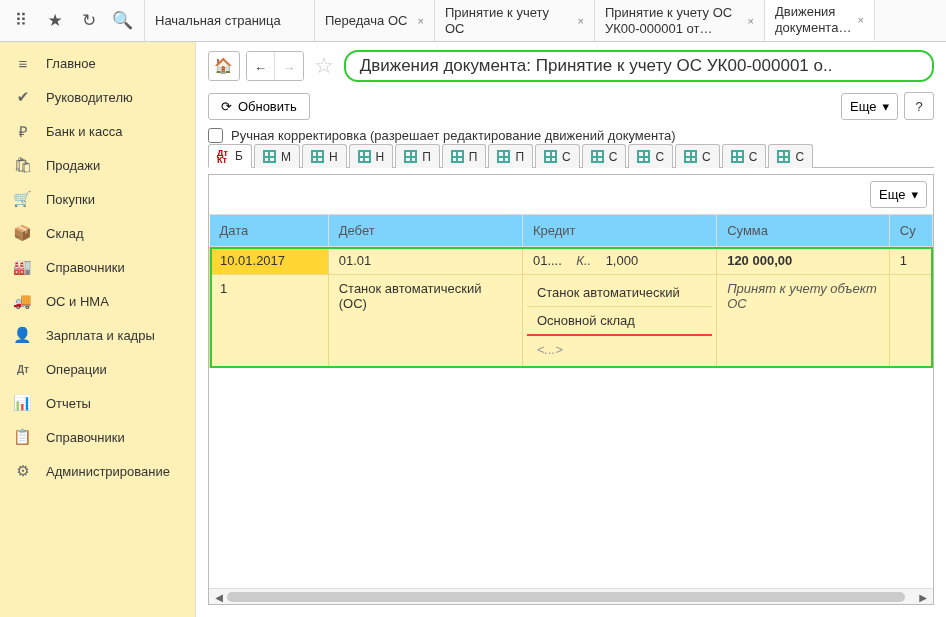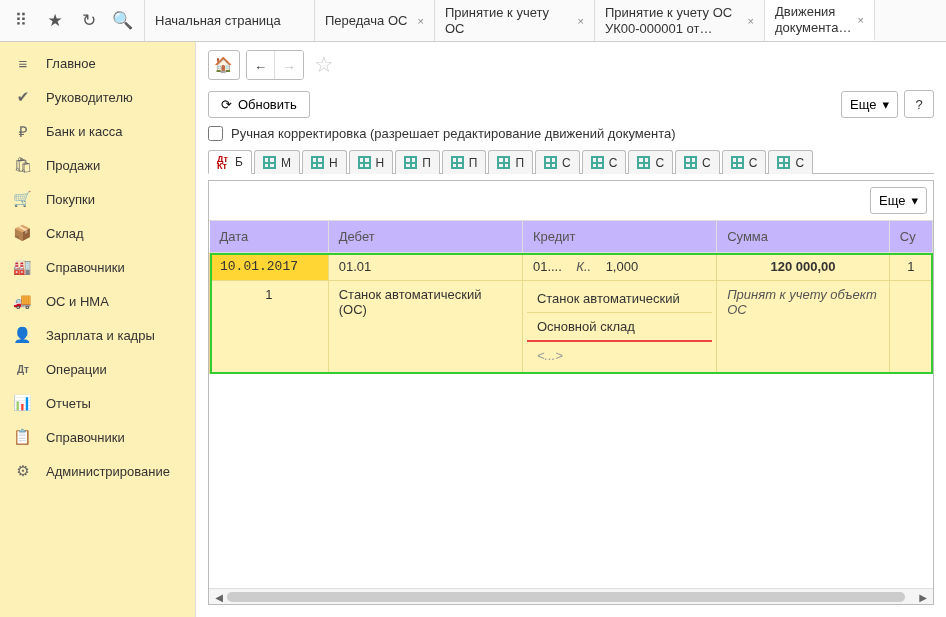--- a/index.html
+++ b/index.html
@@ -27,42 +27,42 @@
 .nav-group .nav-half:last-child { border-right: none; color: #bbb; }
 .star-icon { font-size: 22px; color: #ccc; margin: 0 4px; }
 .page-title-wrap { flex: 1; border: 2px solid #3c3; border-radius: 14px; padding: 4px 14px; font-size: 17px; overflow: hidden; white-space: nowrap; }
 .actionbar { display: flex; align-items: center; gap: 6px; margin-bottom: 8px; }
 .btn { border: 1px solid #bbb; background: #fff; border-radius: 3px; padding: 5px 12px; cursor: pointer; font-size: 13px; display: flex; align-items: center; gap: 6px; }
 .btn-primary { background: #ffe030; border-color: #c9a000; font-weight: bold; }
 .btn-more { padding: 5px 8px; }
 .actionbar-spacer { flex: 1; }
 .help-btn { width: 30px; height: 28px; border: 1px solid #bbb; border-radius: 3px; background: #fff; display: flex; align-items: center; justify-content: center; cursor: pointer; }
 
-.checkbox-row { display: flex; align-items: center; gap: 8px; margin-bottom: 8px; }
+.checkbox-row { display: flex; align-items: center; gap: 8px; }
 .checkbox-row input { width: 15px; height: 15px; }
 
 .tabstrip { display: flex; border-bottom: 1px solid #bbb; gap: 2px; margin-bottom: 6px; }
 .dtab { border: 1px solid #bbb; border-bottom: none; background: #f5f5f5; padding: 4px 8px; display: flex; align-items: center; gap: 5px; cursor: pointer; font-size: 12px; border-radius: 3px 3px 0 0; position: relative; top: 1px; }
 .dtab.active { background: #fff; border-bottom: 1px solid #fff; }
 .dtab-icon { width: 13px; height: 13px; display: inline-block; }
 .dtab-icon.dkt { color: #b00; font-size: 9px; font-weight: bold; line-height: 7px; }
 .dtab-icon.grid { border: 1px solid #4a9; display: grid; grid-template: 1fr 1fr / 1fr 1fr; }
 .dtab-icon.grid span { border: 0.5px solid #4a9; }
 
 .table-area { flex: 1; border: 1px solid #bbb; display: flex; flex-direction: column; overflow: hidden; background: #fff; }
 .table-toolbar { display: flex; justify-content: flex-end; padding: 6px; border-bottom: 1px solid #ddd; }
 .table-wrap { flex: 1; overflow: auto; }
 table { border-collapse: collapse; width: 100%; }
-th { text-align: left; padding: 8px 10px; border: 1px solid #ddd; border-top: none; background: #c4b5fd; font-weight: normal; color: #555; font-size: 13px; }
+th { text-align: left; padding: 8px 10px; border: 1px solid #ddd; border-top: none; background: #7dd3fc; font-weight: normal; color: #555; font-size: 13px; }
 th:first-child { border-left: none; }
 td { padding: 6px 10px; border: 1px solid #e8d98c; font-size: 13px; vertical-align: top; }
 .hl-row td { background: #fff3b8; }
-.hl-date { background: #ffd633 !important; font-weight: normal; font-family: Liberation Mono, monospace; }
+.hl-date { background: #ffd633 !important; font-weight: normal; }
 .hl-outline { outline: 2px solid #3c3; outline-offset: -2px; }
-.txt-r { text-align: center; }
+.txt-r { text-align: left; }
 .txt-i { font-style: italic; color: #555; }
 .muted-placeholder { color: #999; font-style: italic; }
 
 .hscroll { height: 16px; border-top: 1px solid #ddd; background: #f5f5f5; position: relative; }
 .hscroll-thumb { position: absolute; left: 18px; right: 28px; top: 3px; height: 10px; background: #ccc; border-radius: 5px; }
 .hscroll-arrow { position: absolute; top: 0; width: 16px; height: 16px; display: flex; align-items: center; justify-content: center; font-size: 10px; color: #666; }
 .hscroll-arrow.l { left: 2px; }
 .hscroll-arrow.r { right: 2px; }
 </style>
 </head>
@@ -155,20 +155,21 @@
   </div>
 
   <div class="content">
     <div class="titlebar">
       <div class="nav-btn">🏠</div>
       <div class="nav-group">
         <div class="nav-half">←</div>
         <div class="nav-half">→</div>
       </div>
       <div class="star-icon">☆</div>
+      <div class="page-title-wrap">Движения документа: Принятие к учету ОС УК00-000001 о..</div>
     </div>
 
     <div class="actionbar">
       <button class="btn">
           <span>⟳</span>
           <span>Обновить</span>
         </button>
       <div class="actionbar-spacer"></div>
       <button class="btn btn-more">
           <span>Еще</span> 

